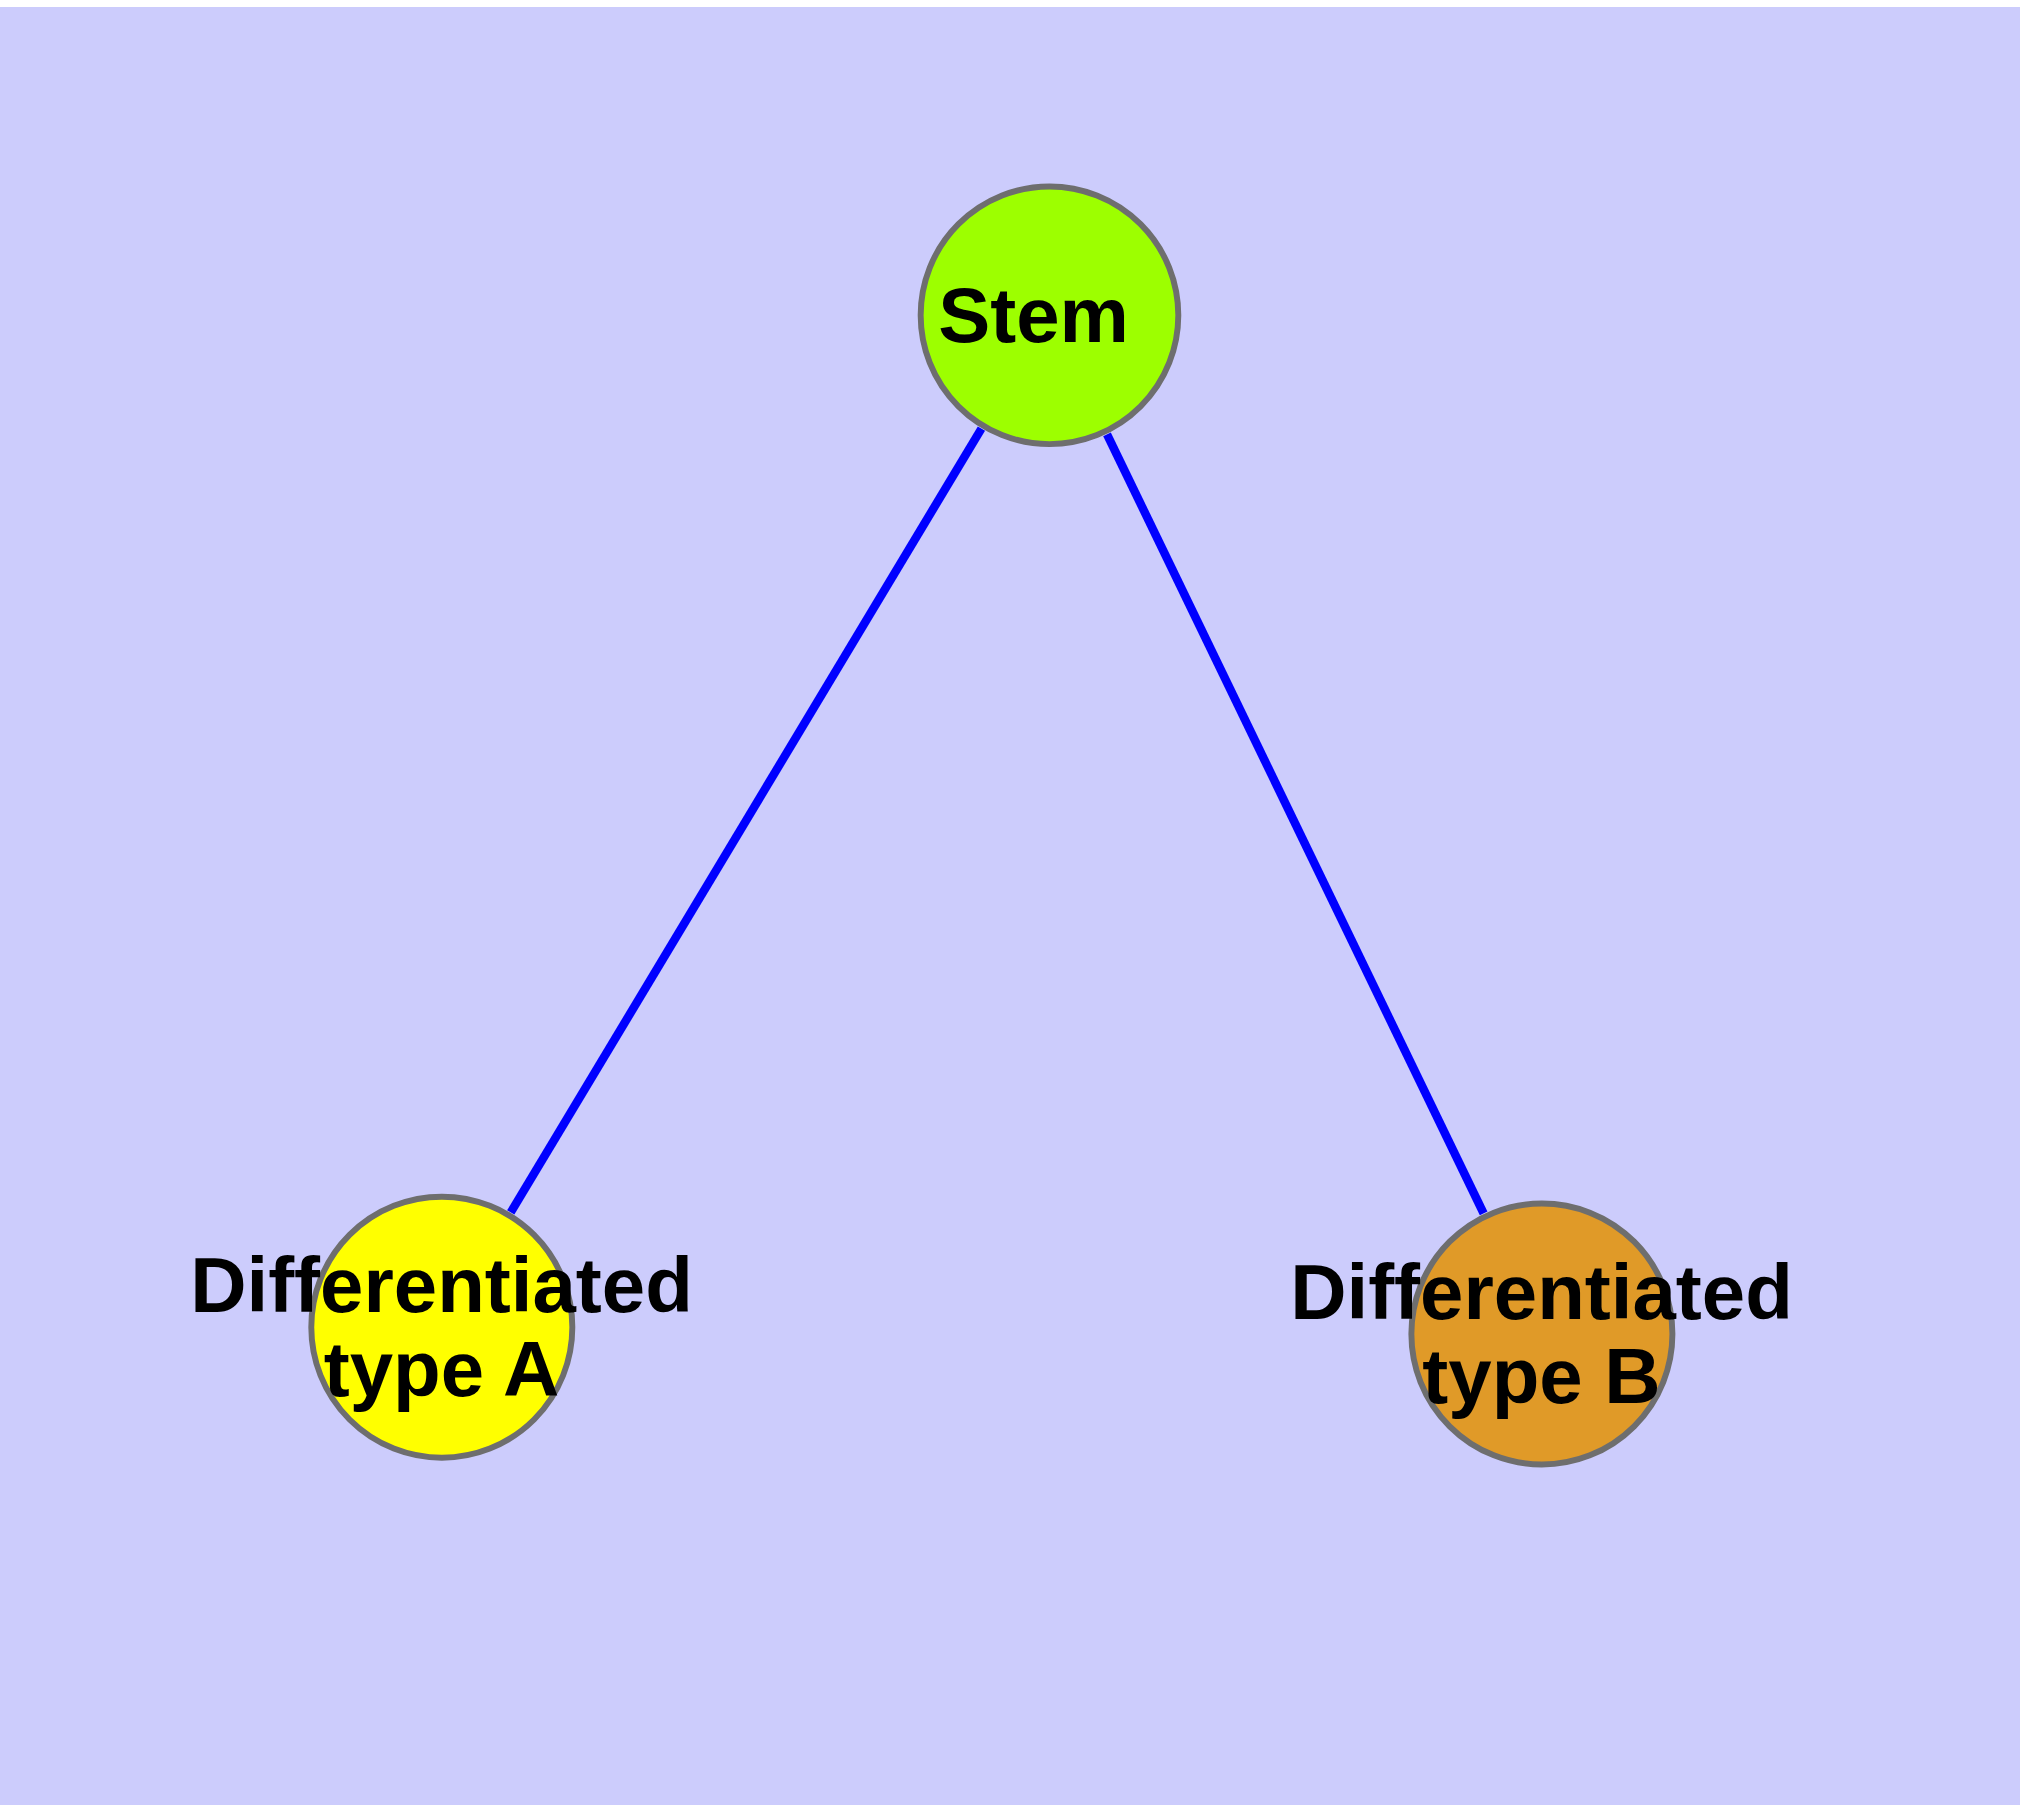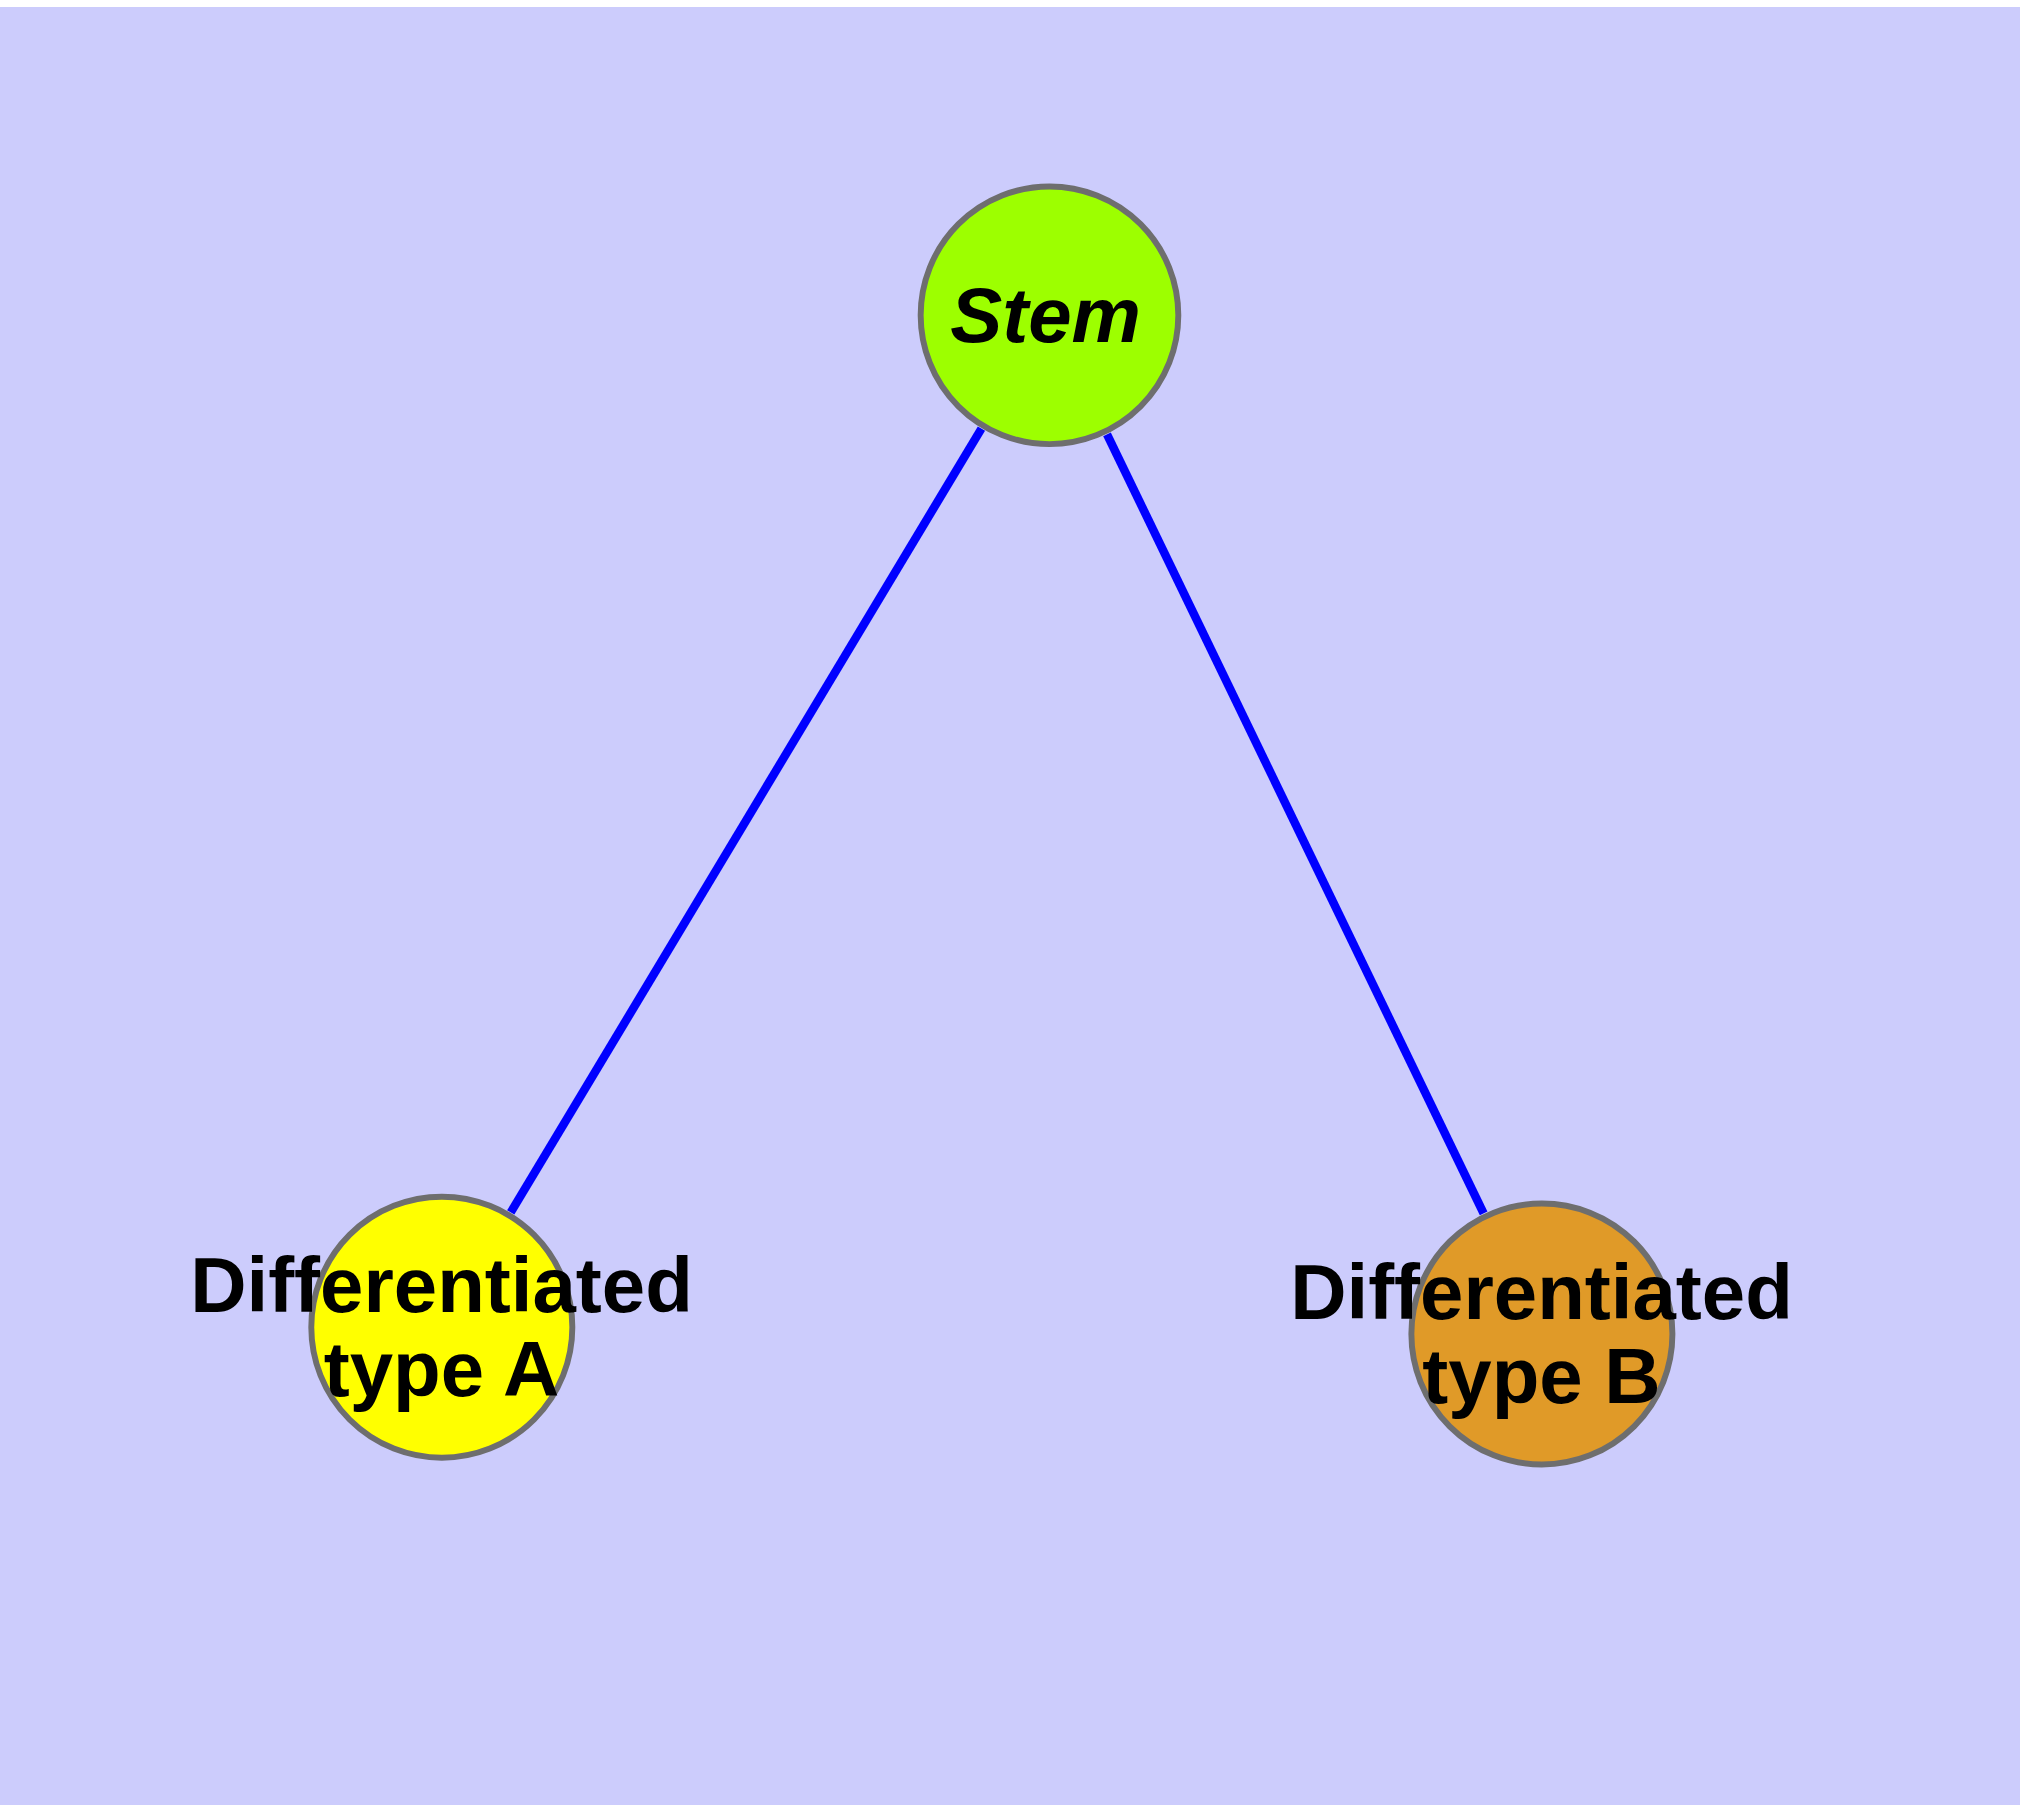--- a/index.html
+++ b/index.html
@@ -61,21 +61,21 @@
         <line x1="1305.8894684063655" y1="512.4529105412241" x2="1750.240153793553" y2="1431.7464111185038" stroke="#0000ff" stroke-width="10" stroke-linecap="butt"></line>
       </g>
     <g id="node-layer">
         <circle cx="1238" cy="372" r="152" fill="#9dff00" stroke="#6e6e6e" stroke-width="7"></circle>
         <circle cx="521" cy="1566" r="154" fill="#ffff00" stroke="#6e6e6e" stroke-width="7"></circle>
         <circle cx="1819" cy="1574" r="154" fill="#e09a28" stroke="#6e6e6e" stroke-width="7"></circle>
       </g>
   </svg>
 
   <div id="label-layer">
-      <div class="node-label stem" style="width: 1187px; left: 452px; top: 273px; font-style: italic;">Stem</div>
+      <div class="node-label stem" style="width: 1187px; left: 440px; top: 273px;">Stem</div>
       <div class="node-label big" style="width: 1187px; left: -152px; top: 1243px;">Differentiated
 type A</div>
       <div class="node-label big" style="width: 1187px; left: 948px; top: 1250px;">Differentiated
 type B</div>
     </div>
 
 </div>
 
 
 </body></html>

